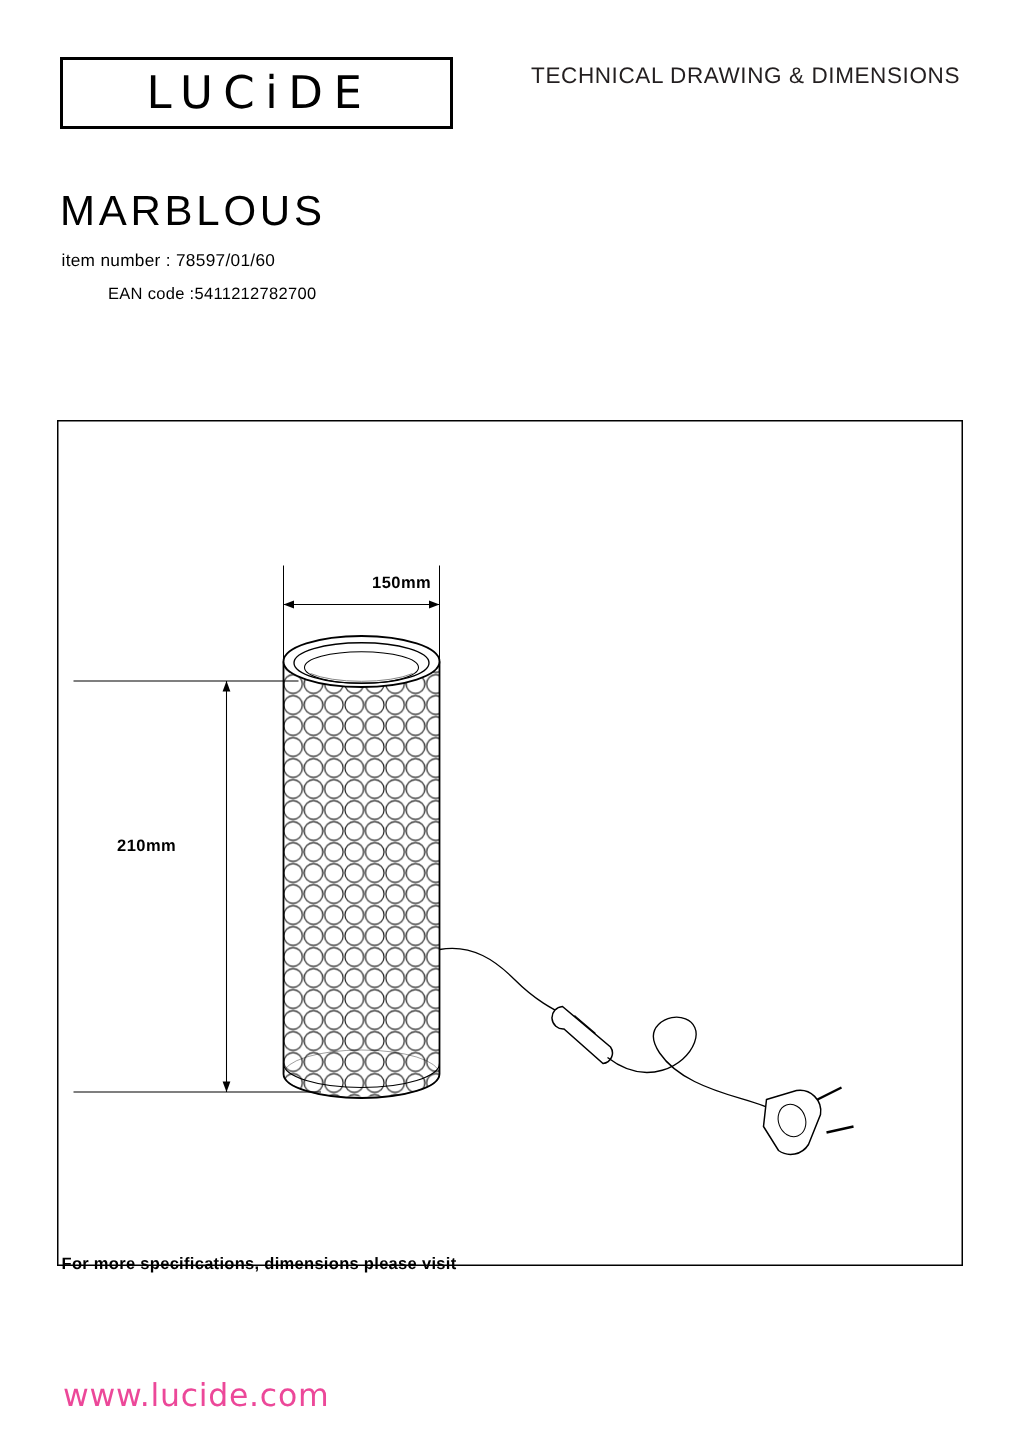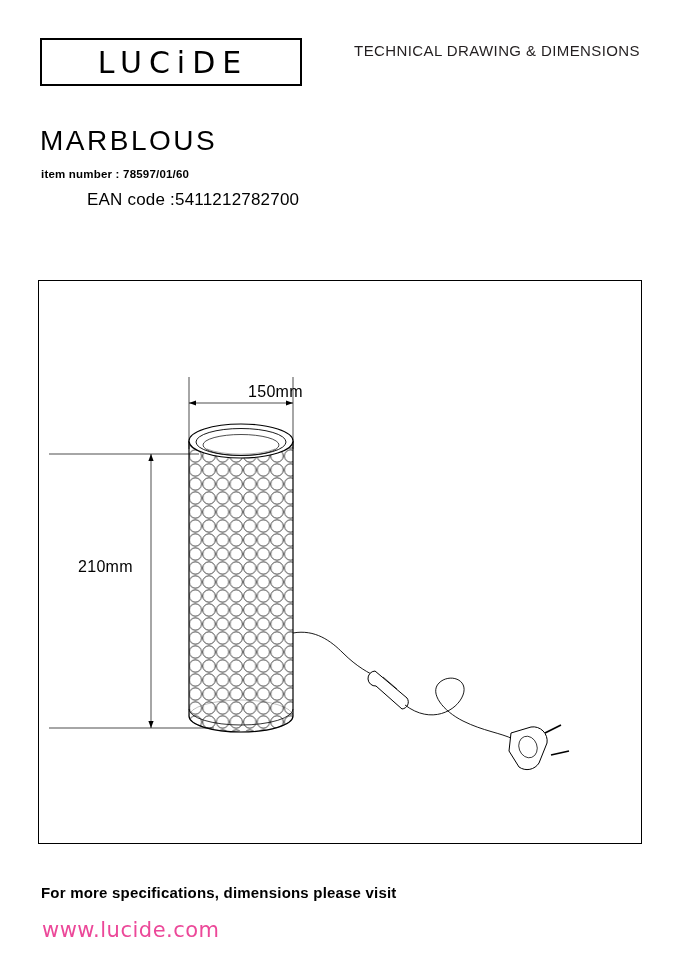--- a/index.html
+++ b/index.html
@@ -64,28 +64,28 @@
     font-size: 28px;
     letter-spacing: 2.5px;
     font-weight: 400;
     color: #000;
   }
   .item-number {
     position: absolute;
     left: 41px;
     top: 168px;
     font-size: 11.5px;
-    font-weight: bold;
+    font-weight: normal;
     letter-spacing: 0.2px;
   }
   .ean-code {
     position: absolute;
-    left: 56px;
+    left: 41px;
     top: 190px;
-    font-size: 17px;
+    font-size: 11px;
     letter-spacing: 0.2px;
     padding-left: 31px;
   }
 
   
   .drawing-frame {
     position: absolute;
     left: 38px;
     top: 280px;
     width: 604px;
@@ -95,41 +95,41 @@
     background: #fff;
   }
   .drawing-svg {
     position: absolute;
     left: 0; top: 0;
   }
 
   
   .dim-label {
     position: absolute;
-    font-size: 16px;
-    font-weight: normal;
+    font-size: 11px;
+    font-weight: bold;
     letter-spacing: 0.3px;
     color: #000;
     font-family: "Liberation Sans", sans-serif;
   }
   .dim-width {
     left: 248px;
     top: 383px;
   }
   .dim-height {
     left: 78px;
     top: 558px;
   }
 
   
   .footer-line1 {
     position: absolute;
     left: 41px;
-    top: 884px;
-    font-size: 15px;
+    top: 837px;
+    font-size: 11px;
     font-weight: bold;
     letter-spacing: 0.2px;
   }
   .footer-line2 {
     position: absolute;
     left: 42px;
     top: 906px;
     font-size: 21px;
     letter-spacing: 0.5px;
     font-weight: 400;

